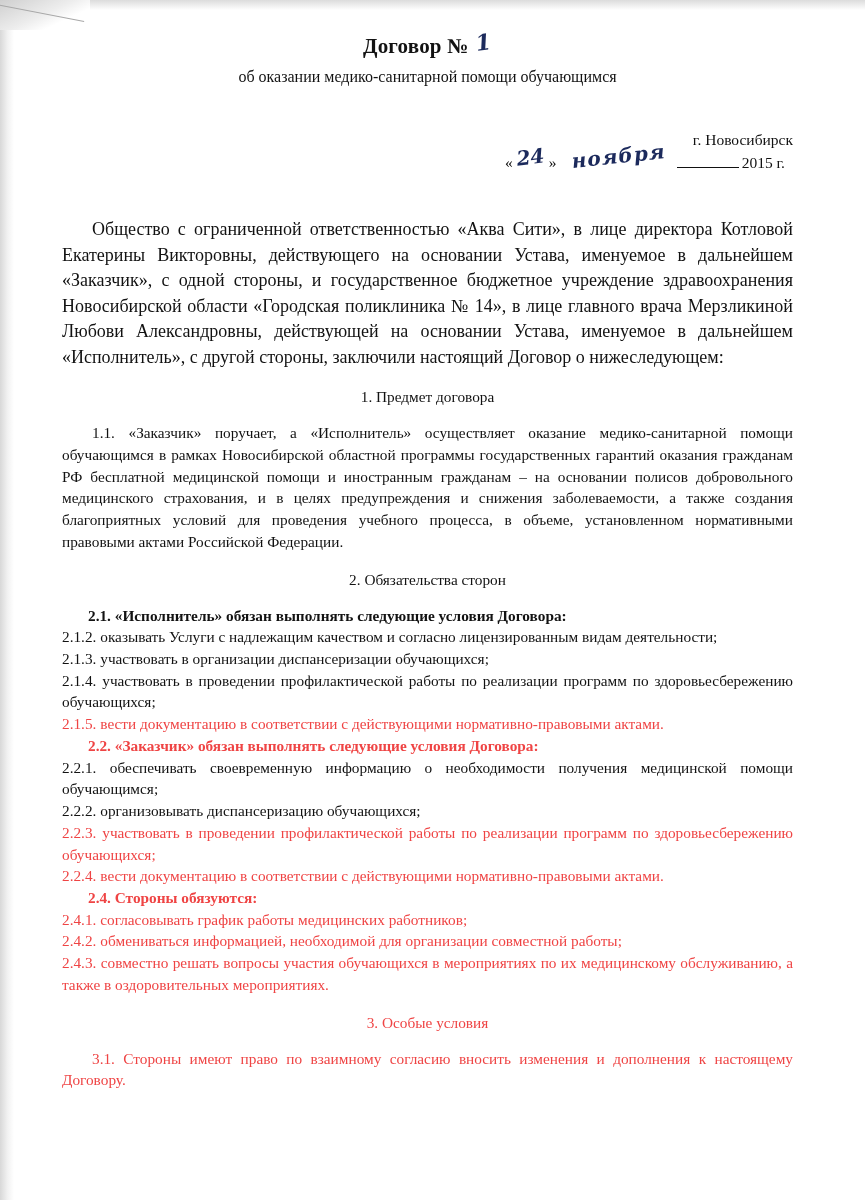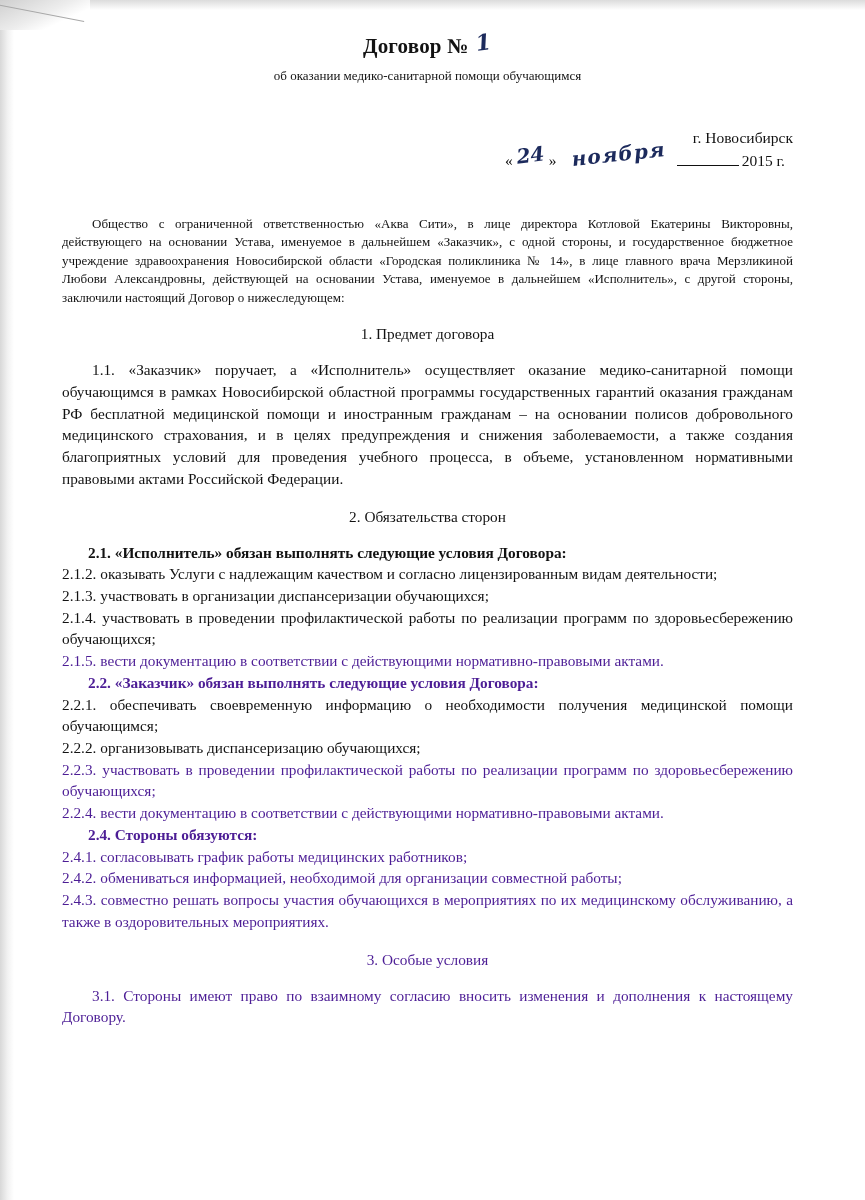--- a/index.html
+++ b/index.html
@@ -76,21 +76,21 @@
     color: #1c2a5c;
     font-weight: bold;
   }
   .num-hand {
     font-size: 22px;
     transform: rotate(-8deg) translateY(-3px);
     display: inline-block;
   }
   .doc-subtitle {
     text-align: center;
-    font-size: 13px;
+    font-size: 16px;
     margin-top: 9px;
   }
   .place-date {
     display: flex;
     align-items: flex-end;
     justify-content: space-between;
     margin-top: 45px;
     font-size: 15.5px;
     flex-direction: column;
   }
@@ -120,21 +120,21 @@
   }
   .date-underline {
     display: inline-block;
     border-bottom: 1px solid #111;
     width: 62px;
     height: 14px;
     margin-right: 3px;
   }
   .body-text {
     margin-top: 44px;
-    font-size: 13px;
+    font-size: 18px;
     line-height: 1.42;
     text-align: justify;
   }
   .body-text p {
     margin: 0;
   }
   .indent {
     text-indent: 30px;
   }
   .section-heading {
@@ -144,21 +144,21 @@
   }
   .clause-block {
     font-size: 15.3px;
     line-height: 1.42;
     text-align: justify;
   }
   .clause-block p {
     margin: 0;
   }
   .faint {
-    color: #4c1d95;
+    color: #ef4444;
   }
   .sub-indent {
     text-indent: 26px;
     font-weight: bold;
   }
 </style>
 </head>
 <body>
 
 <div class="page">

